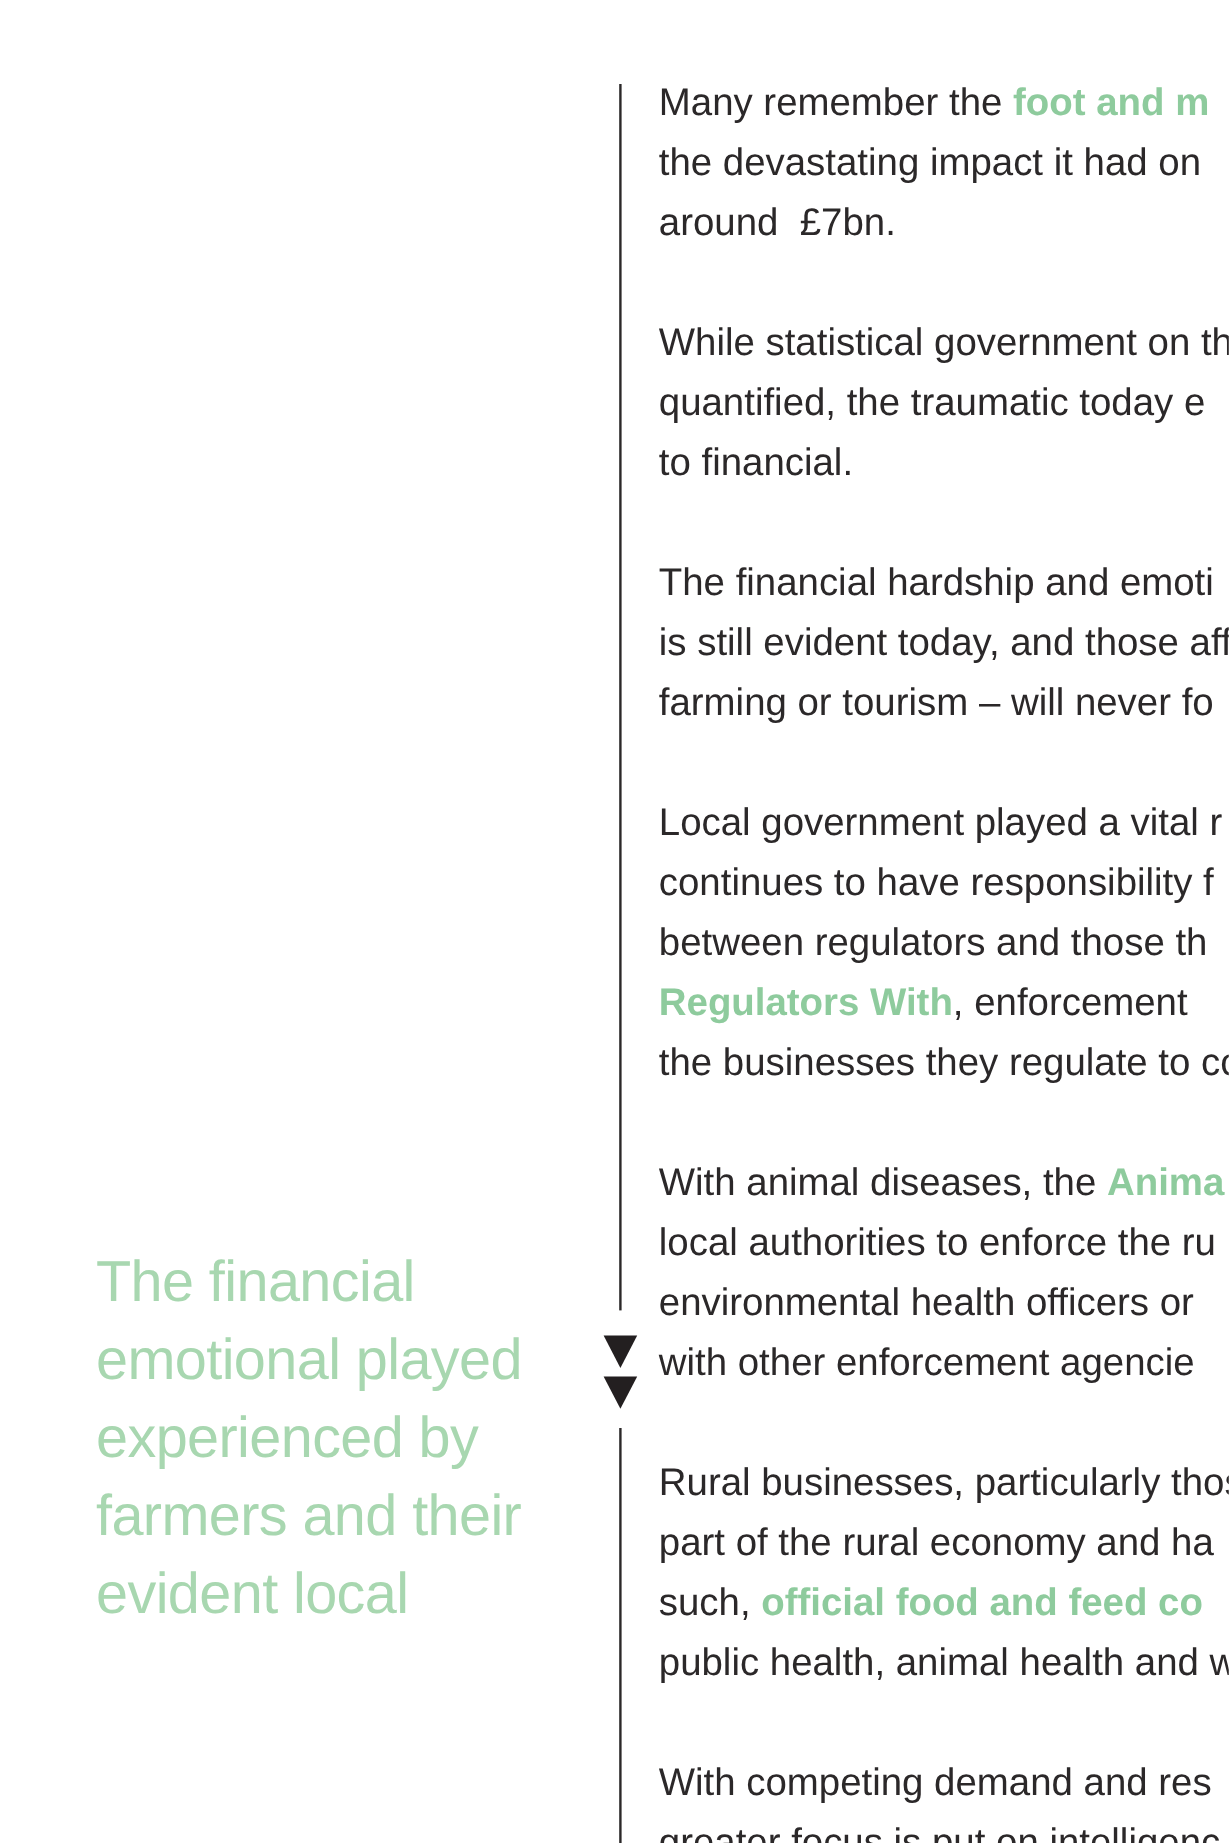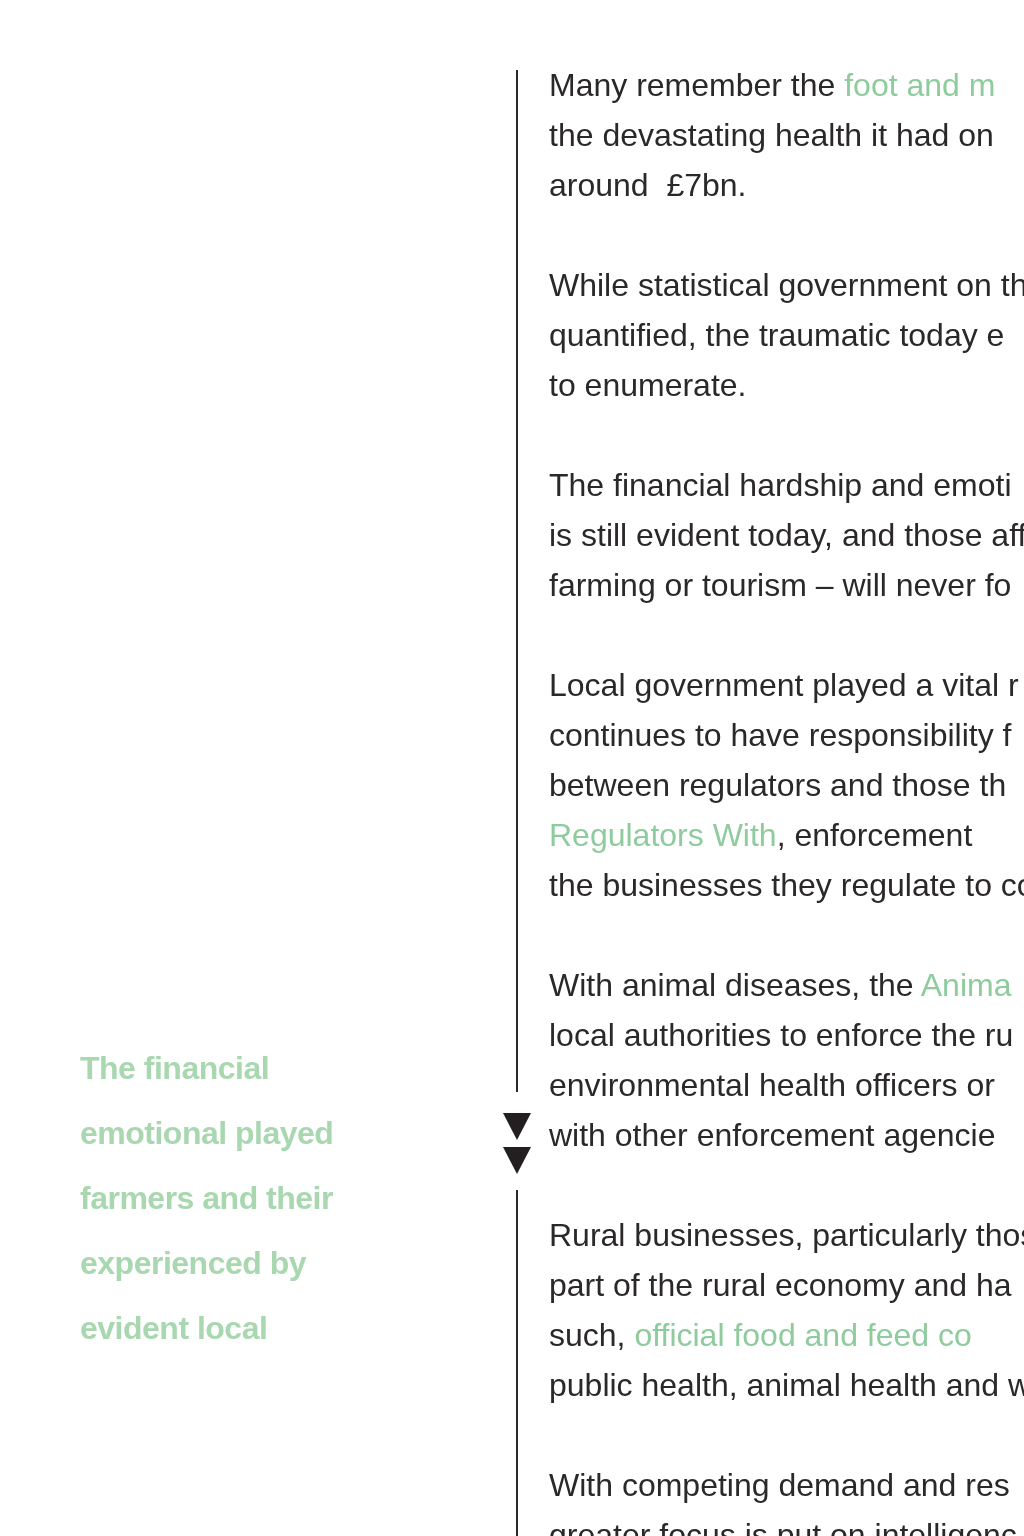--- a/index.html
+++ b/index.html
@@ -14,23 +14,23 @@
     background: #ffffff;
     font-family: "Liberation Sans", sans-serif;
   }
 
   
   .pull-quote {
     position: absolute;
     left: 80px;
     top: 1036px;
     color: #a8d7b0;
-    font-size: 32px;
+    font-size: 48px;
     line-height: 65px;
-    font-weight: 700;
+    font-weight: 400;
     letter-spacing: -0.5px;
   }
 
   
   .rule {
     position: absolute;
     left: 516px;
     width: 2px;
     background: #2b2829;
   }
@@ -56,49 +56,49 @@
     top: 60px;
     width: 700px;
     color: #2b2829;
     font-size: 32px;
     line-height: 50px;
   }
   .para { margin: 0 0 50px 0; }
   .line { white-space: pre; }
   .green-term {
     color: #8ecb9d;
-    font-weight: 400;
+    font-weight: 700;
   }
 </style>
 </head>
 <body>
 
 <div class="pull-quote">
   <div>The financial</div>
   <div>emotional played</div>
+  <div>experienced by</div>
   <div>farmers and their</div>
-  <div>experienced by</div>
   <div>evident local</div>
 </div>
 
 <div class="rule rule-top"></div>
 <div class="tri tri-1"></div>
 <div class="tri tri-2"></div>
 <div class="rule rule-bottom"></div>
 
 <div class="main-text" id="main-text">
     <div class="para">
       <div class="line"><span>Many remember the </span><span class="green-term">foot and m</span></div>
-      <div class="line"><span>the devastating health it had on</span></div>
+      <div class="line"><span>the devastating impact it had on</span></div>
       <div class="line"><span>around  £7bn.</span></div>
     </div>
     <div class="para">
       <div class="line"><span>While statistical government on th</span></div>
       <div class="line"><span>quantified, the traumatic today e</span></div>
-      <div class="line"><span>to enumerate.</span></div>
+      <div class="line"><span>to financial.</span></div>
     </div>
     <div class="para">
       <div class="line"><span>The financial hardship and emoti</span></div>
       <div class="line"><span>is still evident today, and those aff</span></div>
       <div class="line"><span>farming or tourism – will never fo</span></div>
     </div>
     <div class="para">
       <div class="line"><span>Local government played a vital r</span></div>
       <div class="line"><span>continues to have responsibility f</span></div>
       <div class="line"><span>between regulators and those th</span></div>

